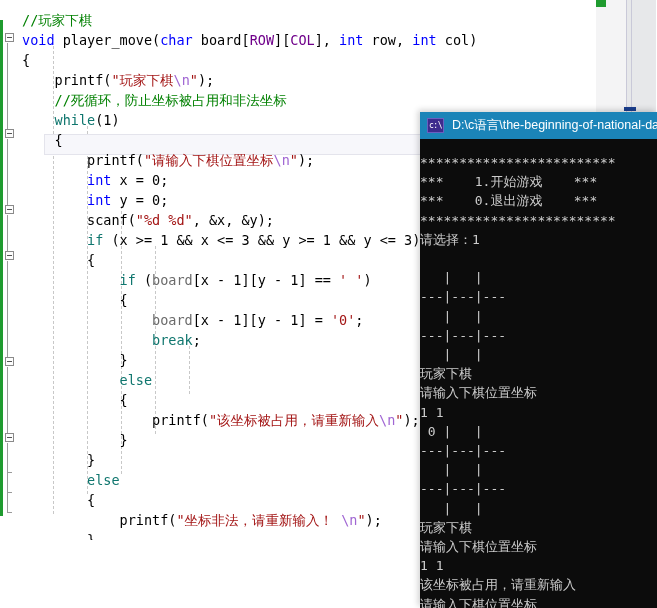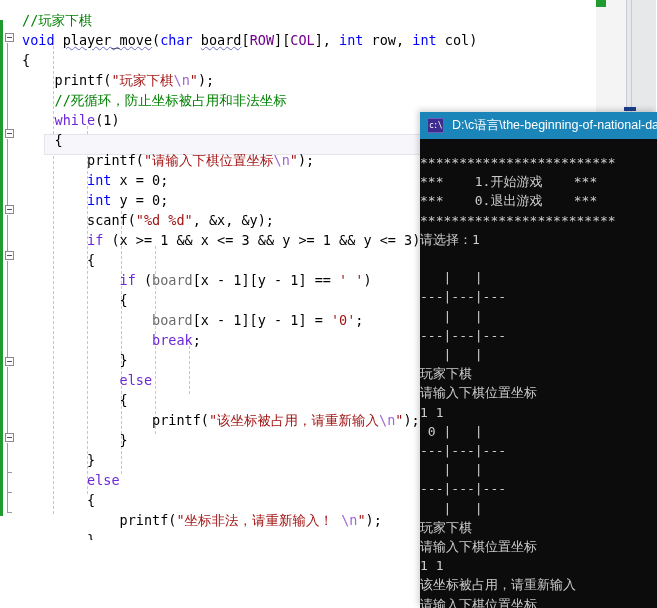--- a/index.html
+++ b/index.html
@@ -104,32 +104,31 @@
     top: 134px;
     width: 605px;
     height: 21px;
     border: 1px solid #e4e4ec;
     background: #f7f7fb;
     box-sizing: border-box;
   }
 
   
   .kw   { color: #0000ff; }
-  .kw2  { color: #6d28d9; }
+  .kw2  { color: #0f766e; }
   .str  { color: #a31515; }
   .esc  { color: #a066d3; }
   .cmt  { color: #008000; }
   .num  { color: #000000; }
   .macro{ color: #6f008a; }
   .plain{ color: #000000; }
   .gray { color: #6a6a6a; }
 
   
   .squig {
-    text-decoration: underline;
     text-decoration-style: wavy;
     text-decoration-color: #6a6ad0;
     text-decoration-thickness: 1px;
   }
 
   
   .right-fade {
     position: absolute;
     left: 540px; top: 0;
     width: 117px; height: 608px;

